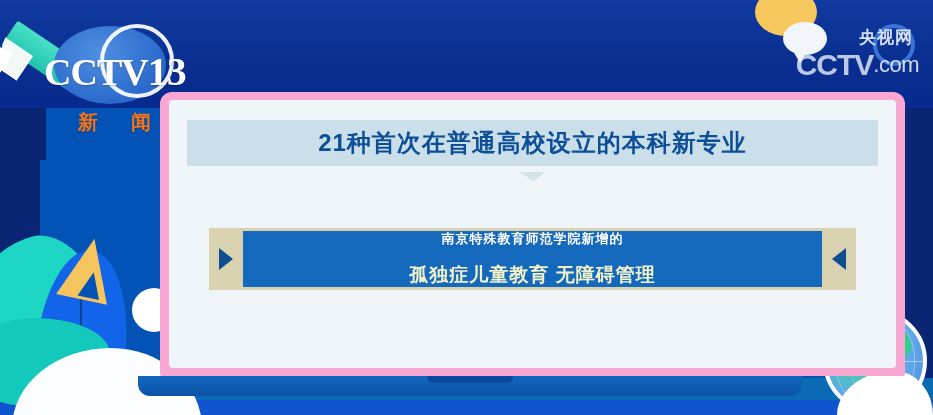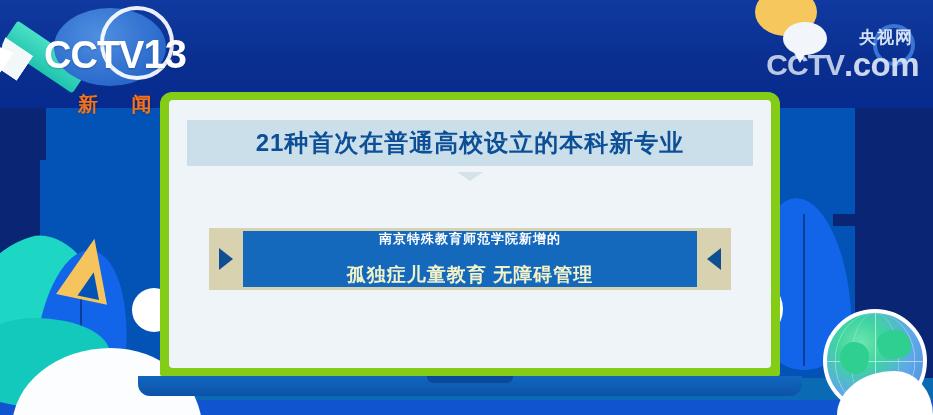--- a/index.html
+++ b/index.html
@@ -127,21 +127,21 @@
                 transform: scaleX(.5); }
   .globe-mer3 { position:absolute; left:0; top:0; width:100%; height:100%; border-radius:50%;
                 border-left:1px solid rgba(255,255,255,.45); border-right:1px solid rgba(255,255,255,.45);
                 transform: scaleX(.84); }
   .globe-eq { position:absolute; left:0; top:50%; width:100%; height:1px; background:rgba(255,255,255,.5); }
   .cloud-r4 { right: 0; bottom: 0; width: 96px; height: 44px; background:#ffffff; border-radius: 60% 40% 0 0/100% 100% 0 0; }
   .dark-sq-r { right: 0; top: 108px; width: 70px; height: 62px; background:#0a2574; }
   .thin-bar-r { right: 72px; top: 214px; width: 28px; height: 12px; background:#0a2574; }
 
   
-  .logo { position:absolute; left:44px; top:4px; width:176px; height:96px; }
+  .logo { position:absolute; left:44px; top:22px; width:176px; height:96px;font-family:Liberation Serif, serif; }
   .logo-ell {
     position:absolute; left:10px; top:4px; width:112px; height:78px;
     background: radial-gradient(ellipse at 40% 35%, #4f8fe0 0%, #2f6fcf 60%, #1d57bc 100%);
     border-radius: 50%;
   }
   .logo-ring {
     position:absolute; left:56px; top:2px; width:74px; height:74px;
     border: 4px solid rgba(255,255,255,.92); border-radius:50%;
     background: transparent;
   }
@@ -168,31 +168,31 @@
   }
   .wm-bubble:after {
     content:''; position:absolute; left:10px; bottom:-8px;
     border-left:7px solid transparent; border-right:7px solid transparent;
     border-top:12px solid #f2f6fb;
   }
   .wm-cctv {
     font-size: 30px; font-weight: 700; color: rgba(232,240,250,.80);
     letter-spacing: -1px; line-height:1;
   }
-  .wm-com { font-size: 33px; font-weight: 700; color: rgba(232,240,250,.88); letter-spacing:-.5px; }
+  .wm-com { font-size: 22px; font-weight: 400; color: rgba(232,240,250,.88); letter-spacing:-.5px; }
   .wm-cn {
     position:absolute; right: 6px; top: -18px;
     font-size: 17px; font-weight: 700; color: rgba(230,240,252,.92); letter-spacing: 1px;
   }
 
   
   .laptop { position:absolute; left: 160px; top: 92px; width: 620px; height: 300px; }
   .laptop-bezel {
-    position:absolute; left:0; top:0; width:620px; height:284px;
-    background:#84cc16;
+    position:absolute; left:0; top:0; width:745px; height:284px;
+    background:#f9a8d4;
     border-radius: 12px 12px 2px 2px;
     padding: 8px 9px 8px 9px;
   }
   .laptop-screen {
     width:100%; height:100%;
     background:#eef4f7;
     border-radius: 4px;
     position:relative;
     overflow:hidden;
   }

